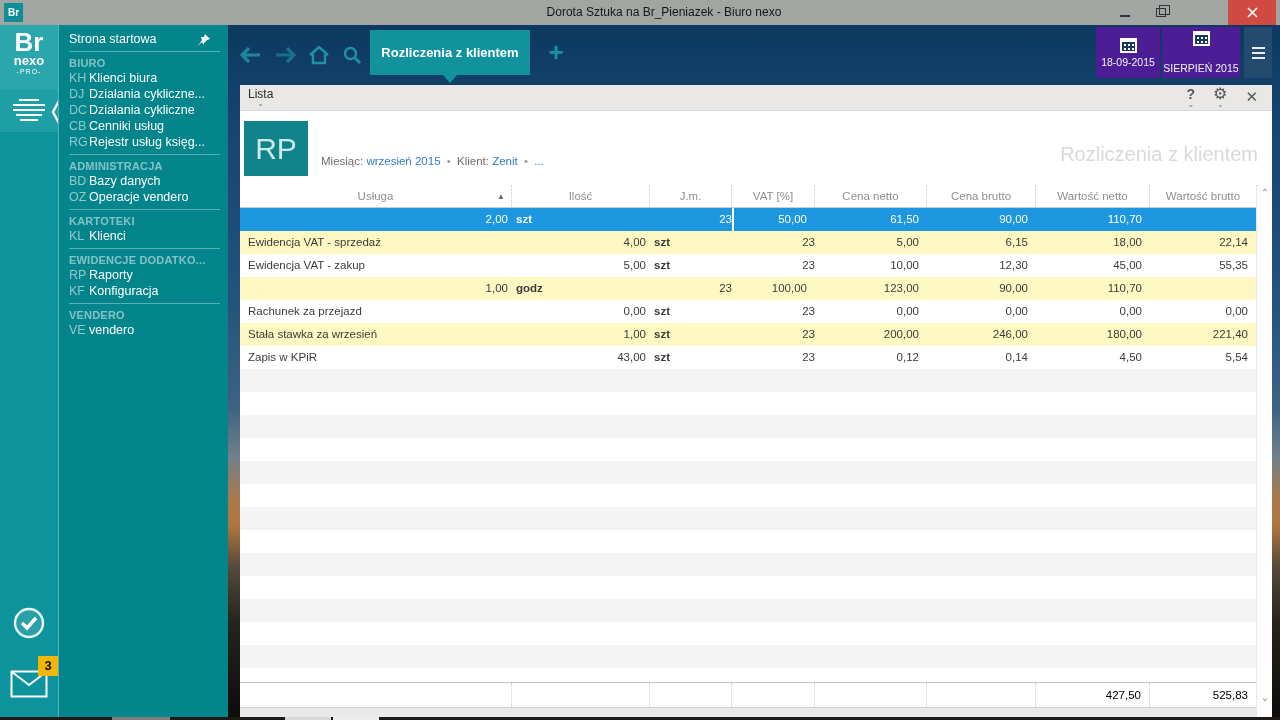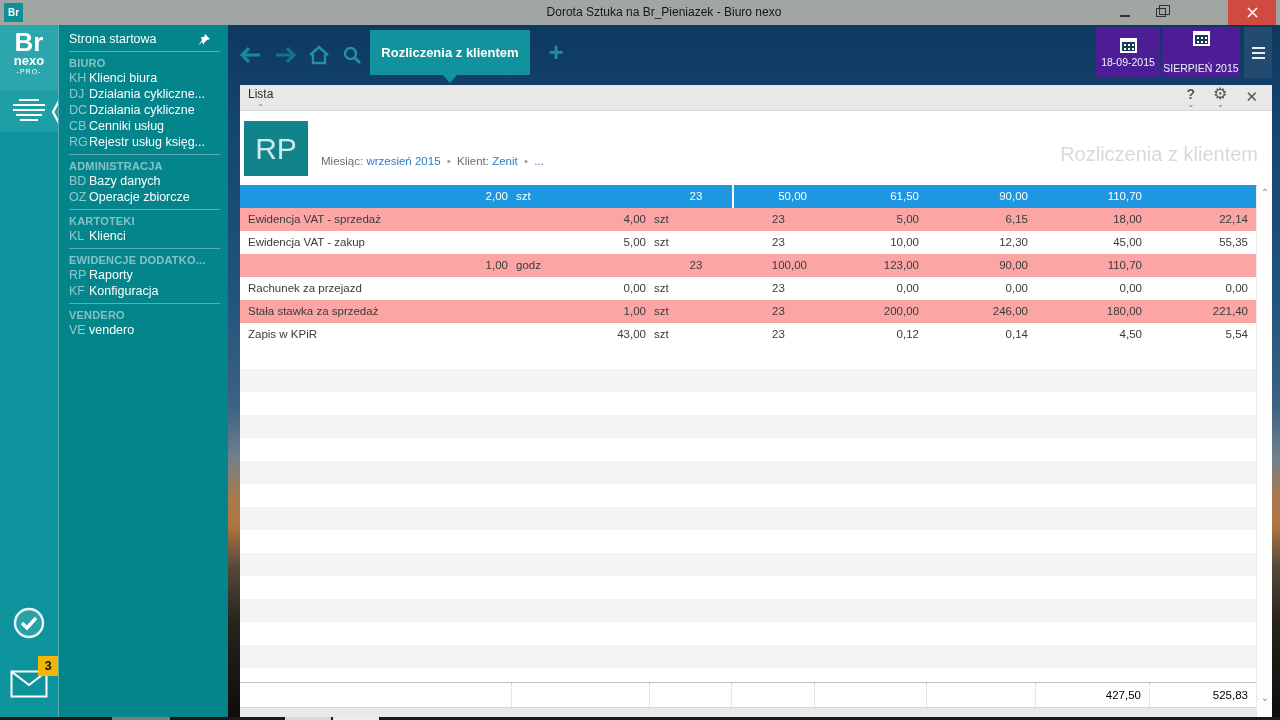--- a/index.html
+++ b/index.html
@@ -83,27 +83,27 @@
   .p-sub .dot { color:#9a9a9a; margin:0 3px; }
   .watermark { position:absolute; right:14px; top:32px; font-size:20px; color:#d9d9d9; white-space:nowrap; }
 
   .grid { position:absolute; left:0; top:100px; width:1016px; }
   .grow { display:grid; grid-template-columns:272px 138px 82px 83px 112px 109px 114px 106px; height:23px; line-height:23px; font-size:11.5px; }
   .ghead { color:#8f8f8f; border-bottom:1px solid #cbcbcb; height:23px; }
   .ghead .hc { text-align:center; border-right:1px dotted #c4c4c4; position:relative; overflow:hidden; cursor:pointer; }
   .ghead .hc:last-child { border-right:none; }
   .sort-asc { position:absolute; right:6px; top:0; font-size:8px; color:#666; }
   .drow { color:#3b3b3b; background:#fff; cursor:pointer; }
-  .drow.alt { background:#fca5a5; }
+  .drow.alt { background:#fef9c3; }
   .drow.selected { background:#1e97e1; color:#fff; }
   .drow.selected .c4 { box-shadow:inset 2px 0 0 #fff; }
   .c0 { padding-left:8px; text-align:left; overflow:hidden; white-space:nowrap; }
   .c1 { padding-right:4px; text-align:right; }
-  .c2 { padding-left:4px; text-align:left; }
-  .c3 { padding-left:10px; text-align:center; }
+  .c2 { padding-left:4px; text-align:left;font-weight:bold; }
+  .c3 { padding-left:10px; text-align:right; }
   .c4,.c5,.c6,.c7 { padding-right:8px; text-align:right; }
 
   .stripes { position:absolute; left:0; top:284px; width:1016px; height:313px;
     background:repeating-linear-gradient(to bottom,#f4f4f4 0 23px,#ffffff 23px 46px); }
   .summary { position:absolute; left:0; top:597px; width:1016px; height:25px; border-top:1px solid #c2c2c2; background:#fff; }
   .summary .grow { height:24px; line-height:24px; }
   .summary .sc { border-right:1px dotted #cfcfcf; }
   .summary .sc:last-child { border-right:none; }
   .hscroll { position:absolute; left:0; top:622px; width:1016px; height:10px; background:#e9e9e9; border-top:1px solid #d4d4d4; }
   .vgutter { position:absolute; left:1016px; top:100px; width:16px; height:532px; background:#fdfdfd; border-left:1px dotted #d6d6d6; }
@@ -214,21 +214,21 @@
   <div class="side-head">BIURO</div>
   <div class="side-item"><span class="code">KH</span><span>Klienci biura</span></div>
   <div class="side-item"><span class="code">DJ</span><span>Działania cykliczne...</span></div>
   <div class="side-item"><span class="code">DC</span><span>Działania cykliczne</span></div>
   <div class="side-item"><span class="code">CB</span><span>Cenniki usług</span></div>
   <div class="side-item"><span class="code">RG</span><span>Rejestr usług księg...</span></div>
   <hr class="side-sep">
 
   <div class="side-head">ADMINISTRACJA</div>
   <div class="side-item"><span class="code">BD</span><span>Bazy danych</span></div>
-  <div class="side-item"><span class="code">OZ</span><span>Operacje zbiorcze</span></div>
+  <div class="side-item"><span class="code">OZ</span><span>Operacje vendero</span></div>
   <hr class="side-sep">
 
   <div class="side-head">KARTOTEKI</div>
   <div class="side-item"><span class="code">KL</span><span>Klienci</span></div>
   <hr class="side-sep">
 
   <div class="side-head">EWIDENCJE DODATKO...</div>
   <div class="side-item"><span class="code">RP</span><span>Raporty</span></div>
   <div class="side-item"><span class="code">KF</span><span>Konfiguracja</span></div>
   <hr class="side-sep">
@@ -266,20 +266,30 @@
       <span class="dot">•</span>
       <span>Klient:</span>
       <a href="#">Zenit</a>
       <span class="dot">•</span>
       <a href="#">...</a>
     </div>
     <div class="watermark">Rozliczenia z klientem</div>
   </div>
 
   <div class="grid">
+    <div class="grow ghead">
+      <div class="hc"><span>Usługa</span><span class="sort-asc">▲</span></div>
+      <div class="hc">Ilość</div>
+      <div class="hc">J.m.</div>
+      <div class="hc">VAT [%]</div>
+      <div class="hc">Cena netto</div>
+      <div class="hc">Cena brutto</div>
+      <div class="hc">Wartość netto</div>
+      <div class="hc">Wartość brutto</div>
+    </div>
 
     <div class="grow drow selected">
         <div class="c1">2,00</div>
         <div class="c2">szt</div>
         <div class="c3">23</div>
         <div class="c4">50,00</div>
         <div class="c5">61,50</div>
         <div class="c6">90,00</div>
         <div class="c7">110,70</div>
     </div>
@@ -316,21 +326,21 @@
       <div class="c0">Rachunek za przejazd</div>
         <div class="c1">0,00</div>
         <div class="c2">szt</div>
         <div class="c3">23</div>
         <div class="c4">0,00</div>
         <div class="c5">0,00</div>
         <div class="c6">0,00</div>
         <div class="c7">0,00</div>
     </div>
     <div class="grow drow alt">
-      <div class="c0">Stała stawka za sprzedaż</div>
+      <div class="c0">Stała stawka za wrzesień</div>
         <div class="c1">1,00</div>
         <div class="c2">szt</div>
         <div class="c3">23</div>
         <div class="c4">200,00</div>
         <div class="c5">246,00</div>
         <div class="c6">180,00</div>
         <div class="c7">221,40</div>
     </div>
     <div class="grow drow">
       <div class="c0">Zapis w KPiR</div>

